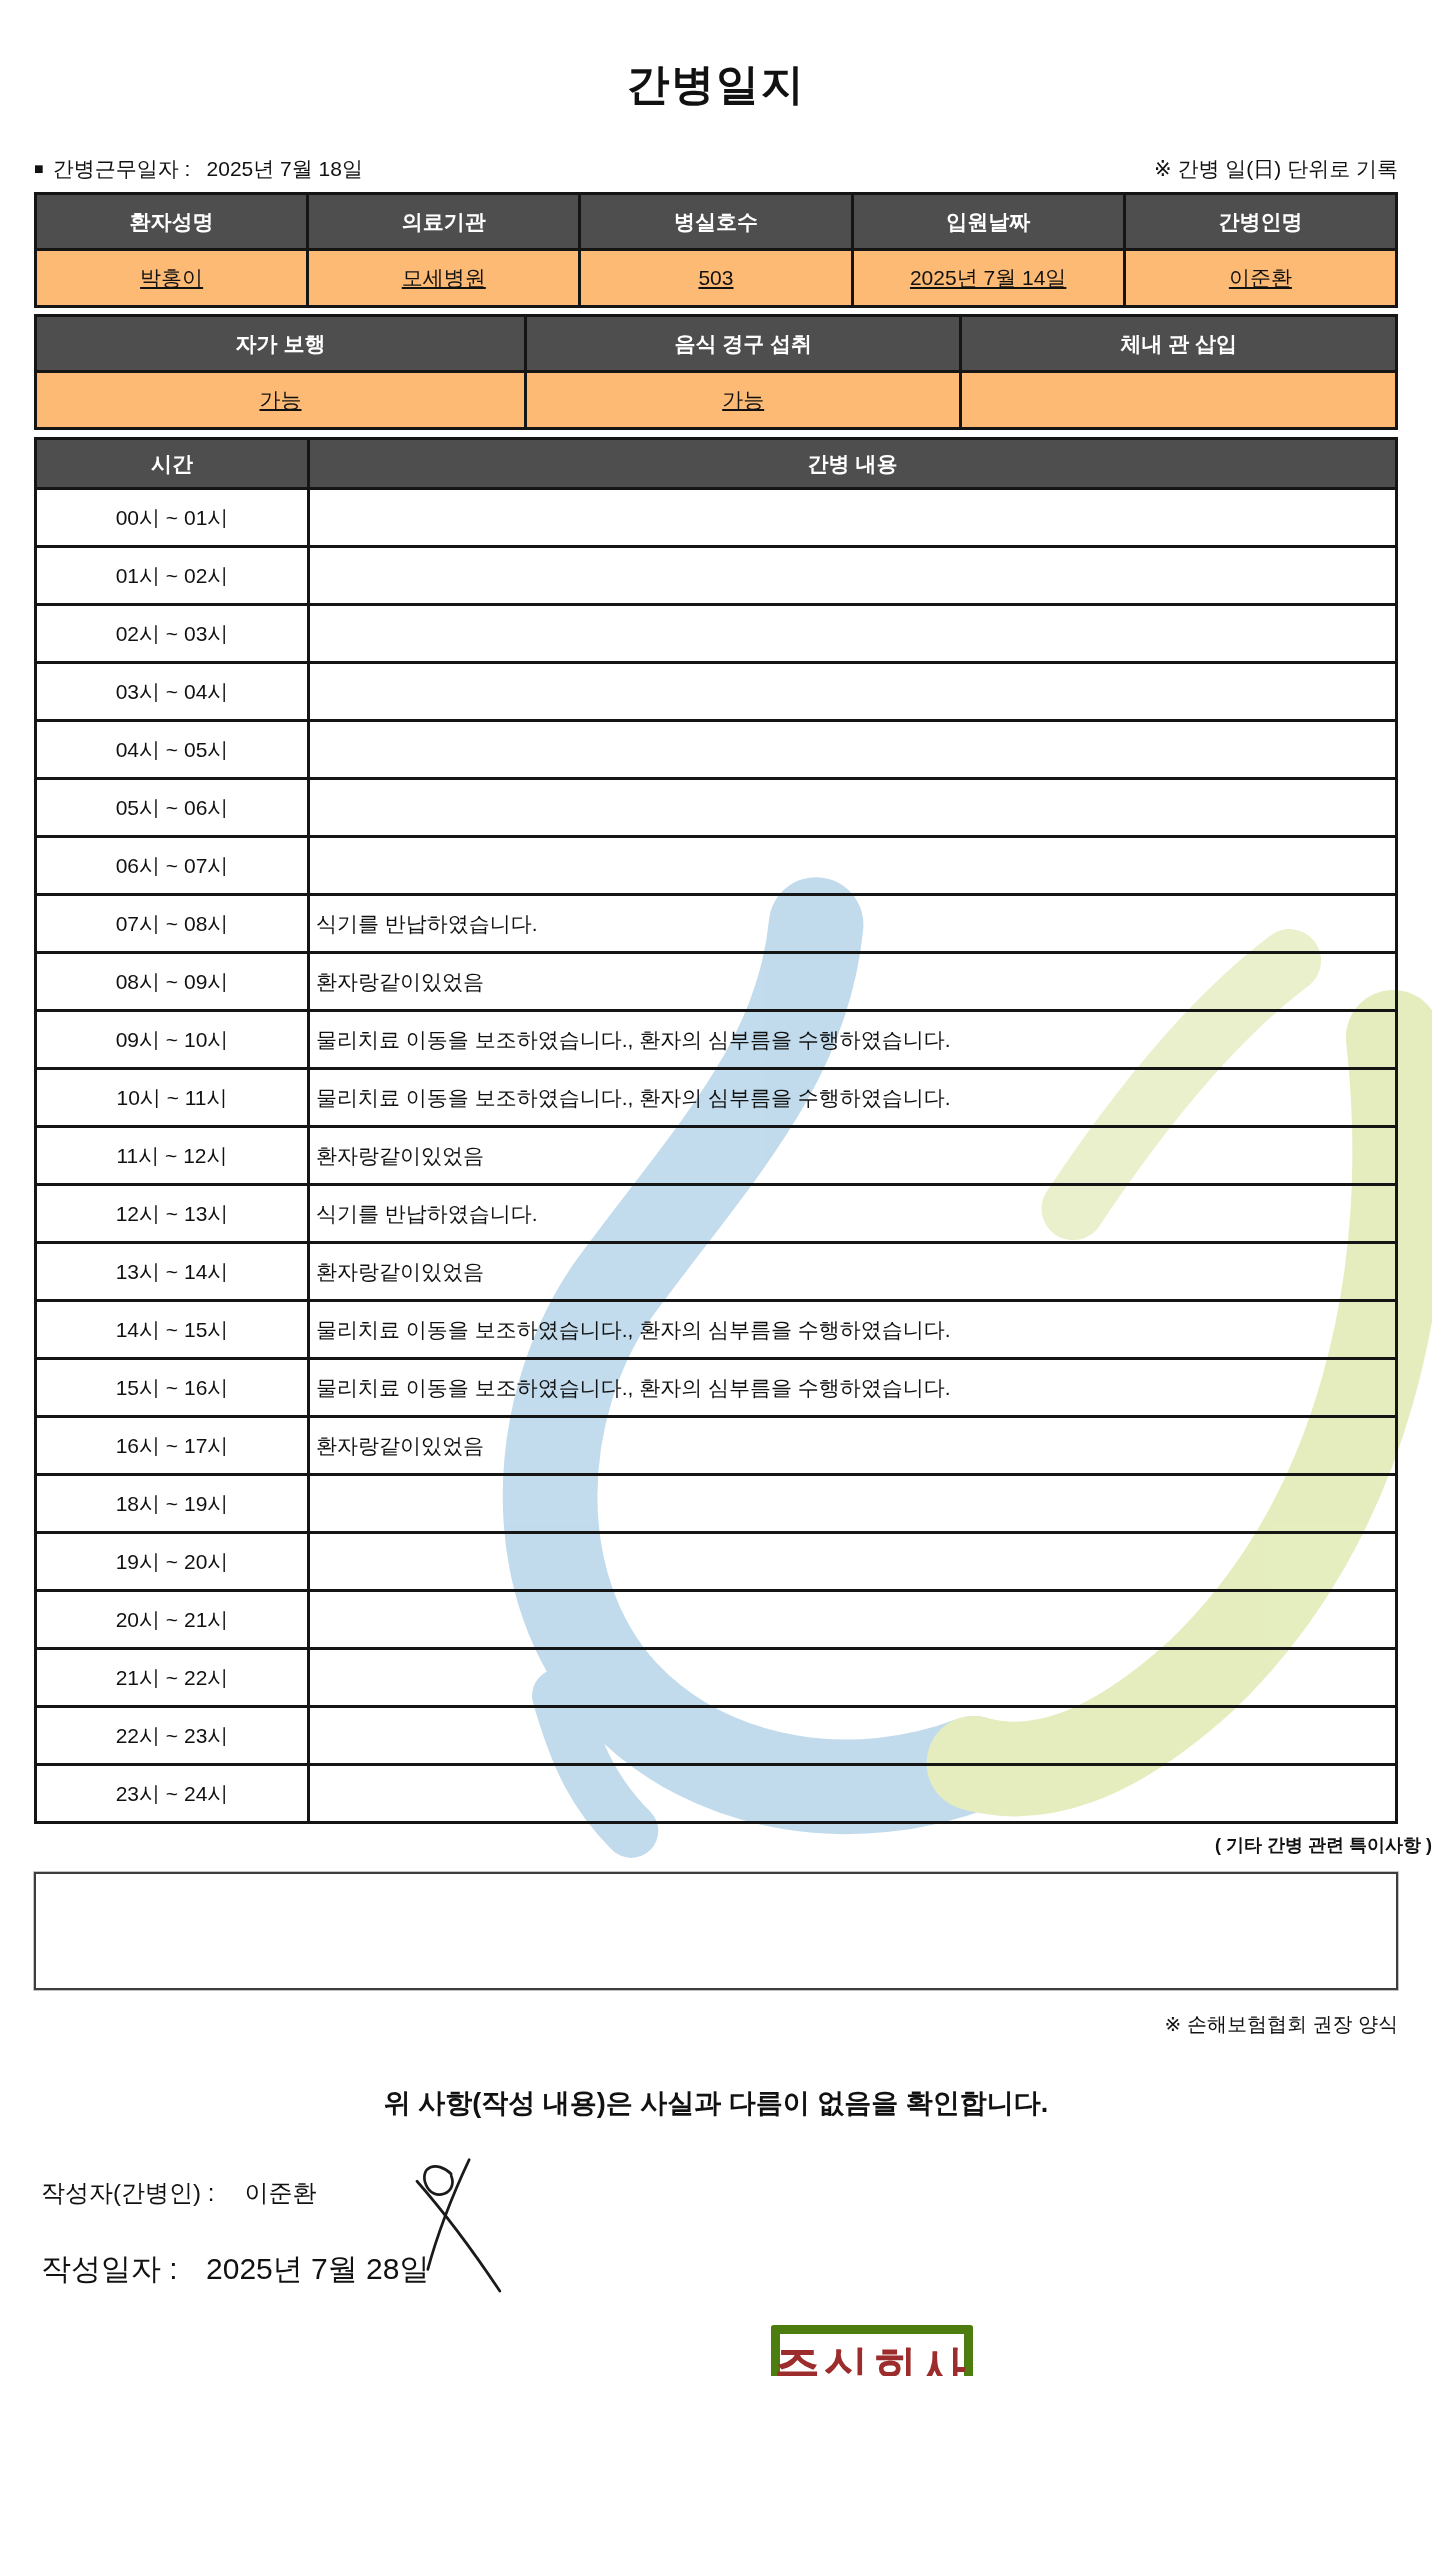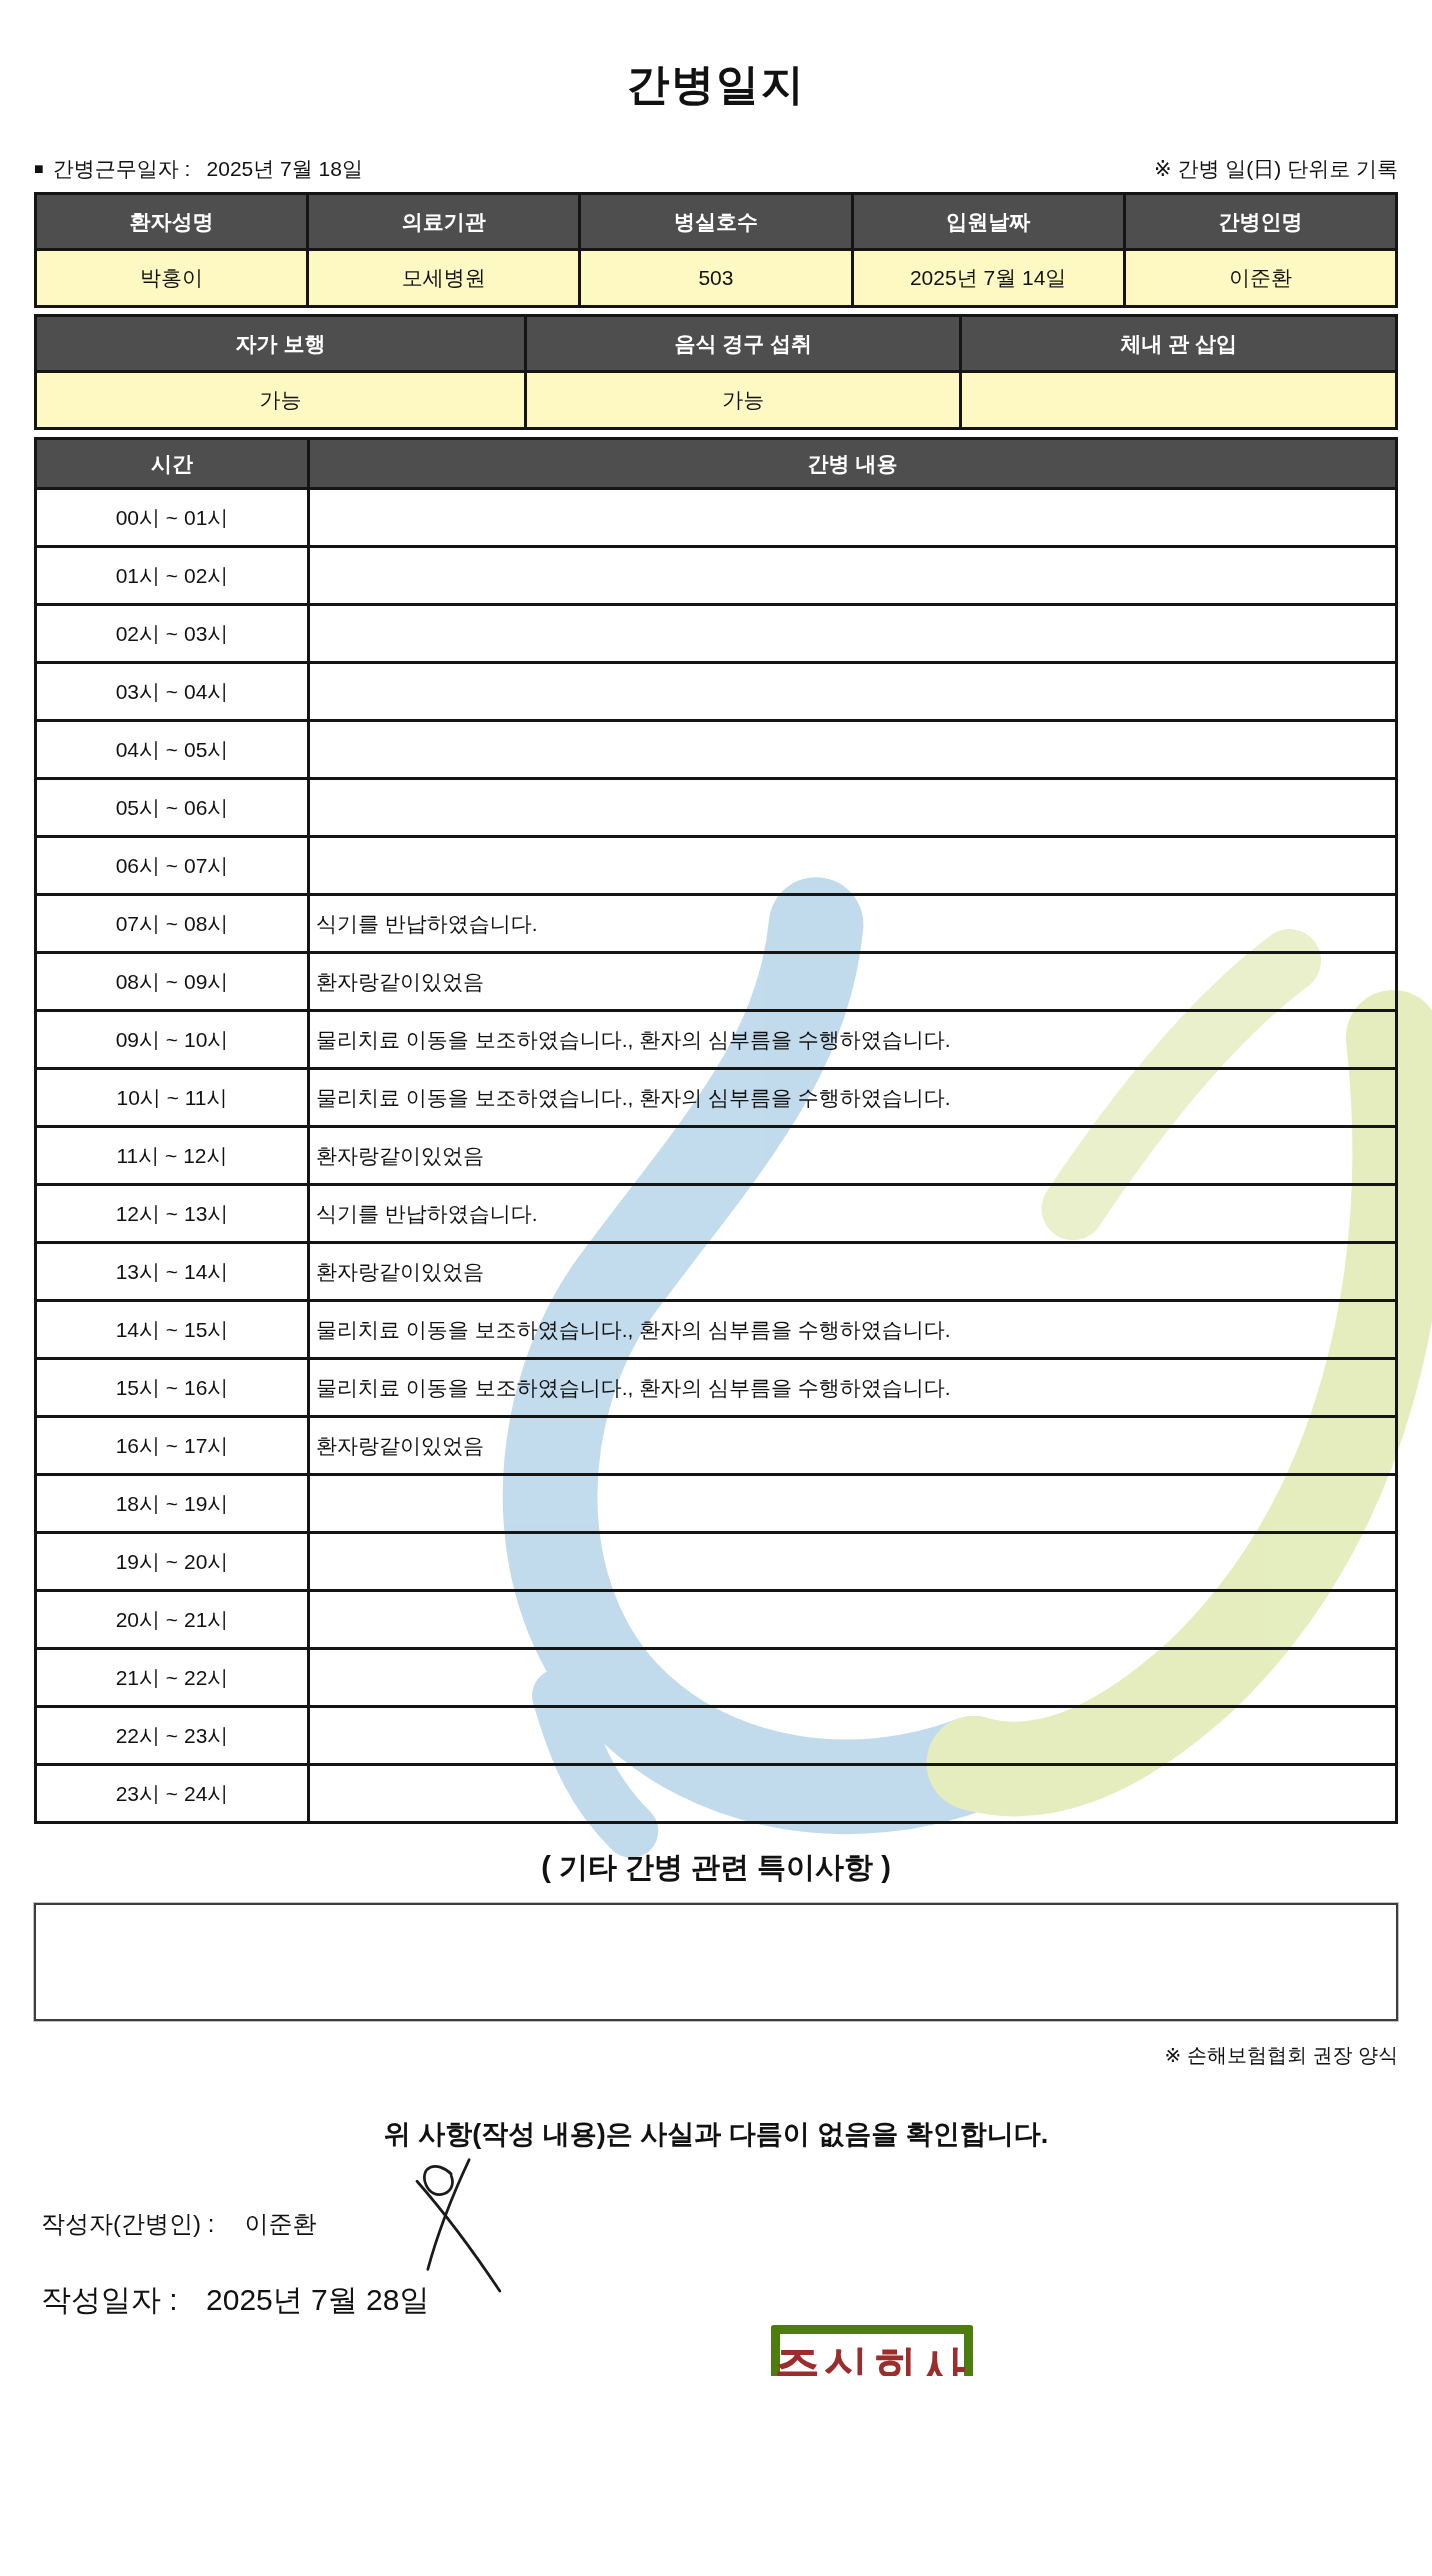--- a/index.html
+++ b/index.html
@@ -48,33 +48,33 @@
     background:transparent;
     overflow:hidden;
     white-space:nowrap;
   }
   th{
     background:#4e4e4e;
     color:#ffffff;
     font-weight:bold;
     height:51px;
   }
-  .t1 td,.t2 td{height:52px;background:#fef9c3;}
+  .t1 td,.t2 td{height:52px;background:#fdba74;text-decoration:underline;}
   .t3 th{height:45px;}
   .t3 td{height:53px;}
   .t3 .time-col{width:268px;}
   .t3 td.content-cell{
     text-align:left;
     padding-left:6px;
   }
 
   .notes-heading{
-    margin-top:24px;
-    text-align:center;
-    font-size:29px;
+    margin-top:9px;
+    text-align:right;
+    font-size:18px;
     font-weight:bold;
   }
   .notes-box{
     margin:14.4px 34px 0 34px;
     height:114px;
     border:2.7px solid #3d3d3d;
     box-shadow:0 0 0 0.9px #bdbdbd;
     background:#ffffff;
   }
   .form-note{

